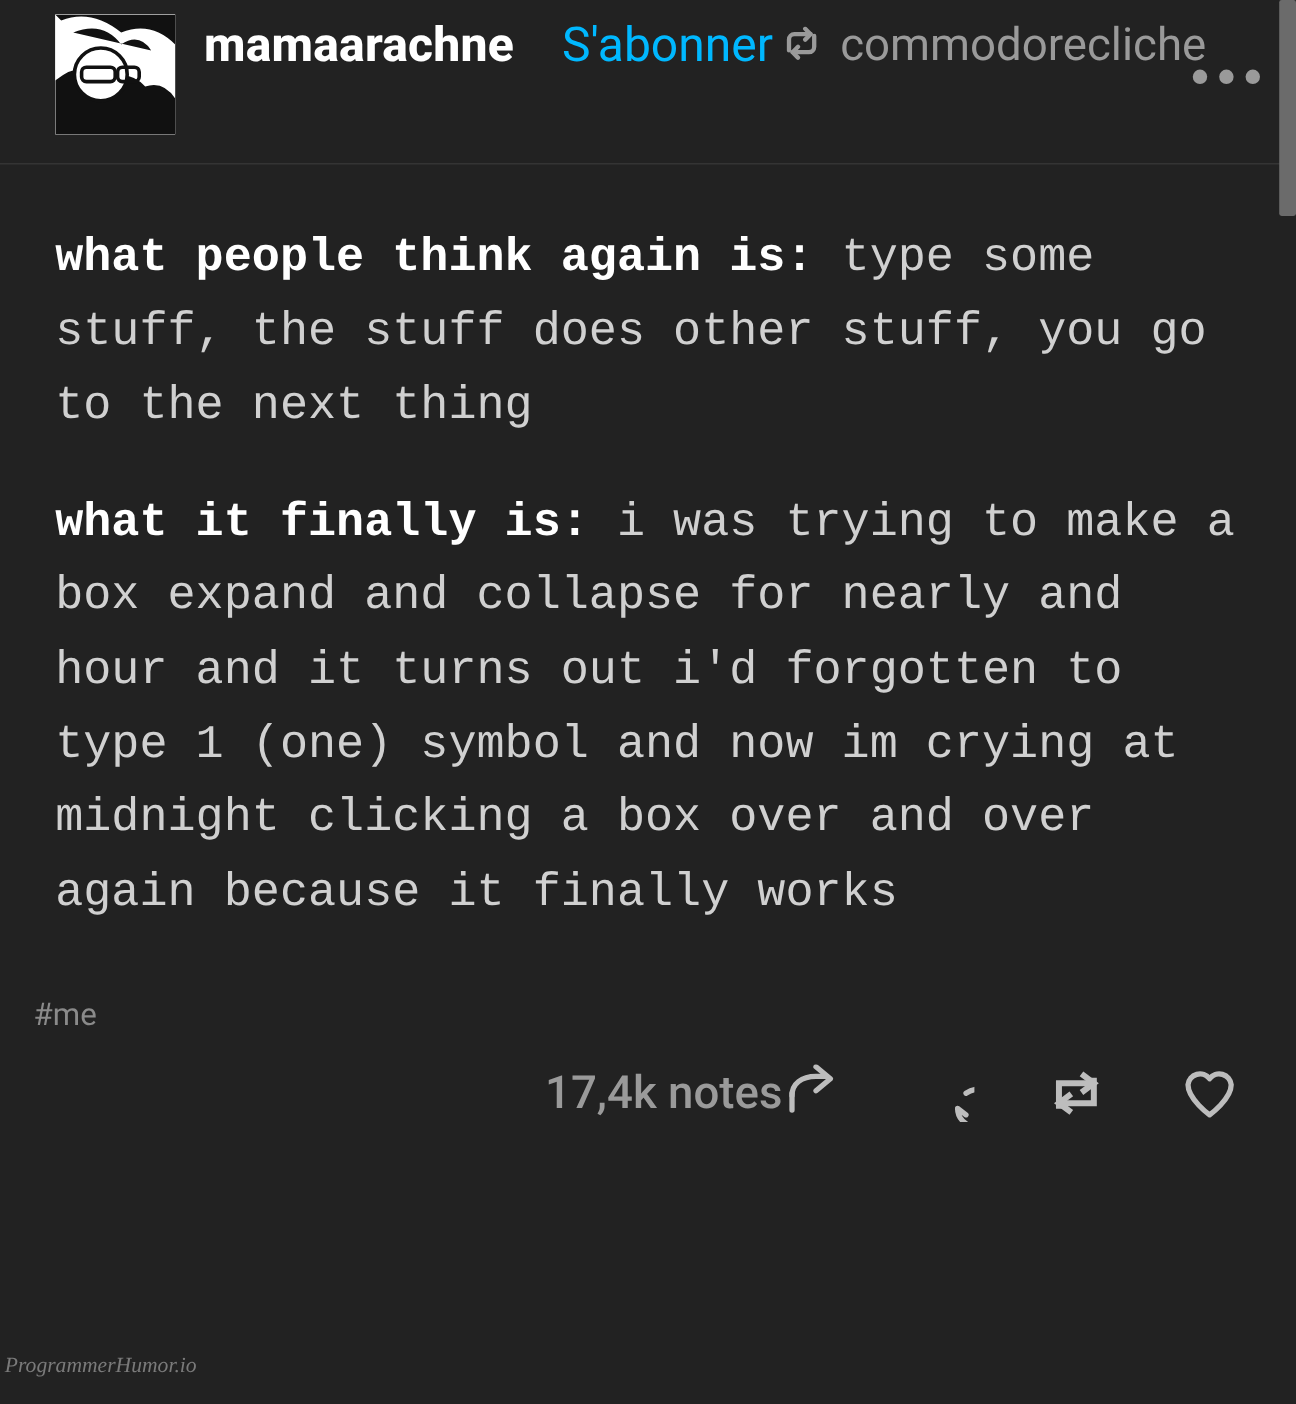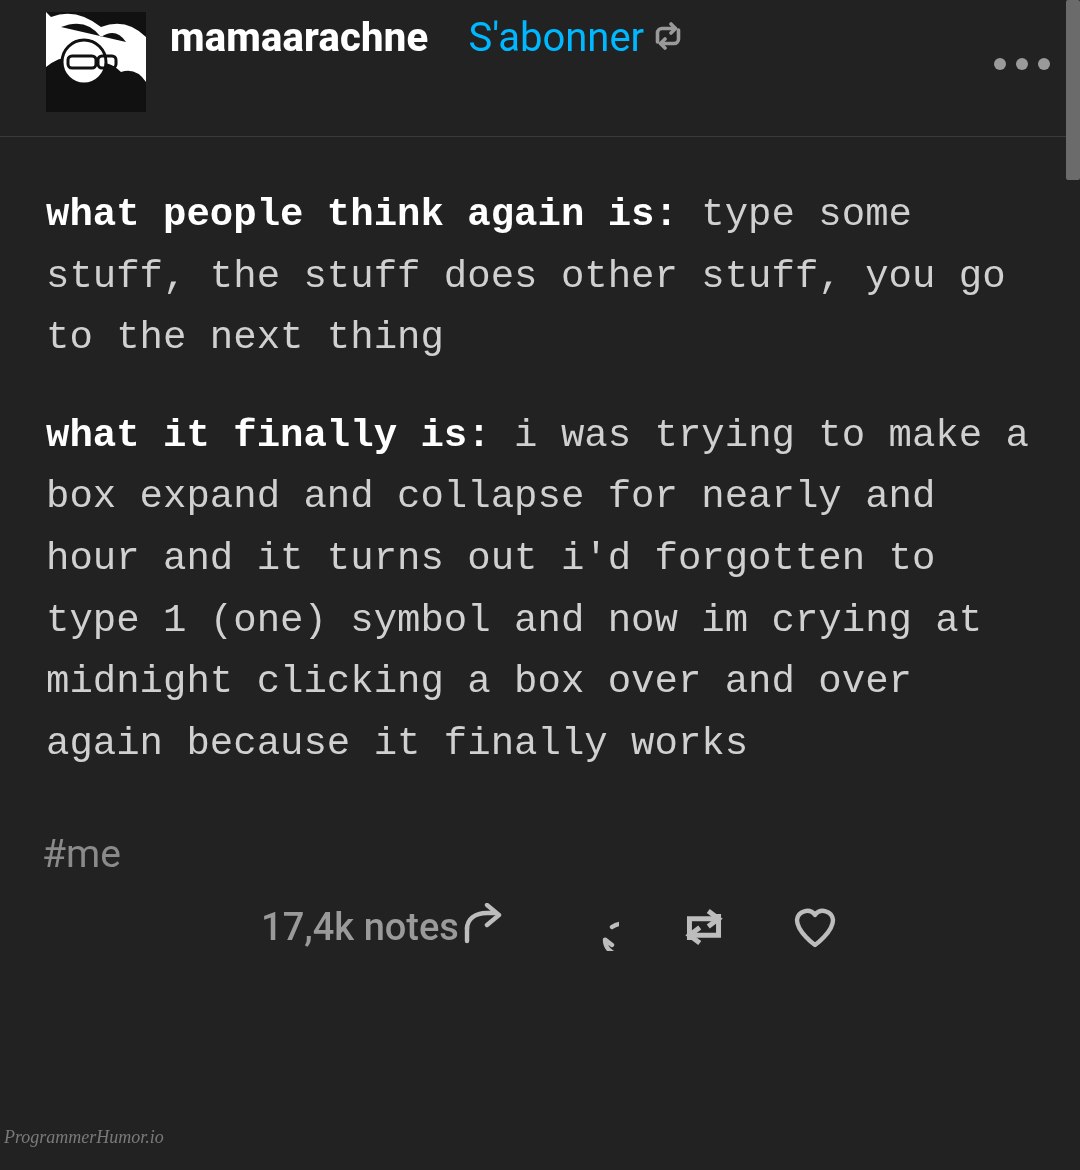--- a/index.html
+++ b/index.html
@@ -80,29 +80,29 @@
   .content {
     padding: 48px 46px 20px 46px;
     font-family: "Courier New", Courier, monospace;
     font-size: 39px;
     line-height: 1.58;
     color: #d0d0d0;
   }
   .content p { margin-bottom: 36px; }
   .content .bold { color: #ffffff; font-weight: 700; }
   .tags {
-    padding: 0 46px 26px 42px;
-    font-size: 39px;
+    padding: 0 46px 26px 28px;
+    font-size: 26px;
     color: #8a8a8a;
   }
   .footer {
     padding: 0 46px 12px 68px;
     display: flex;
     align-items: center;
-    justify-content: center;
+    justify-content: flex-end;
   }
   .notes-count {
     font-size: 38px;
     color: #9a9a9a;
     font-weight: 500;
   }
   .actions {
     display: flex;
     align-items: center;
     gap: 58px;
@@ -151,20 +151,21 @@
     </div>
     <div class="reblog-source">
       <span>
         <svg class="reblog-icon-svg" viewBox="0 0 24 18" fill="none" stroke="#9a9a9a" stroke-width="2.4" stroke-linecap="round" stroke-linejoin="round">
           <path d="M5 13 V7 a3 3 0 0 1 3-3 h9"></path>
           <polyline points="14 1 17 4 14 7"></polyline>
           <path d="M19 5 V11 a3 3 0 0 1 -3 3 h-9"></path>
           <polyline points="10 17 7 14 10 11"></polyline>
         </svg>
       </span>
+      <span class="reblog-source-text">commodorecliche</span>
     </div>
   </div>
   <div class="more-icon">
     <span></span>
       <span></span>
       <span></span>
   </div>
 </div>
 
 <div class="content">

